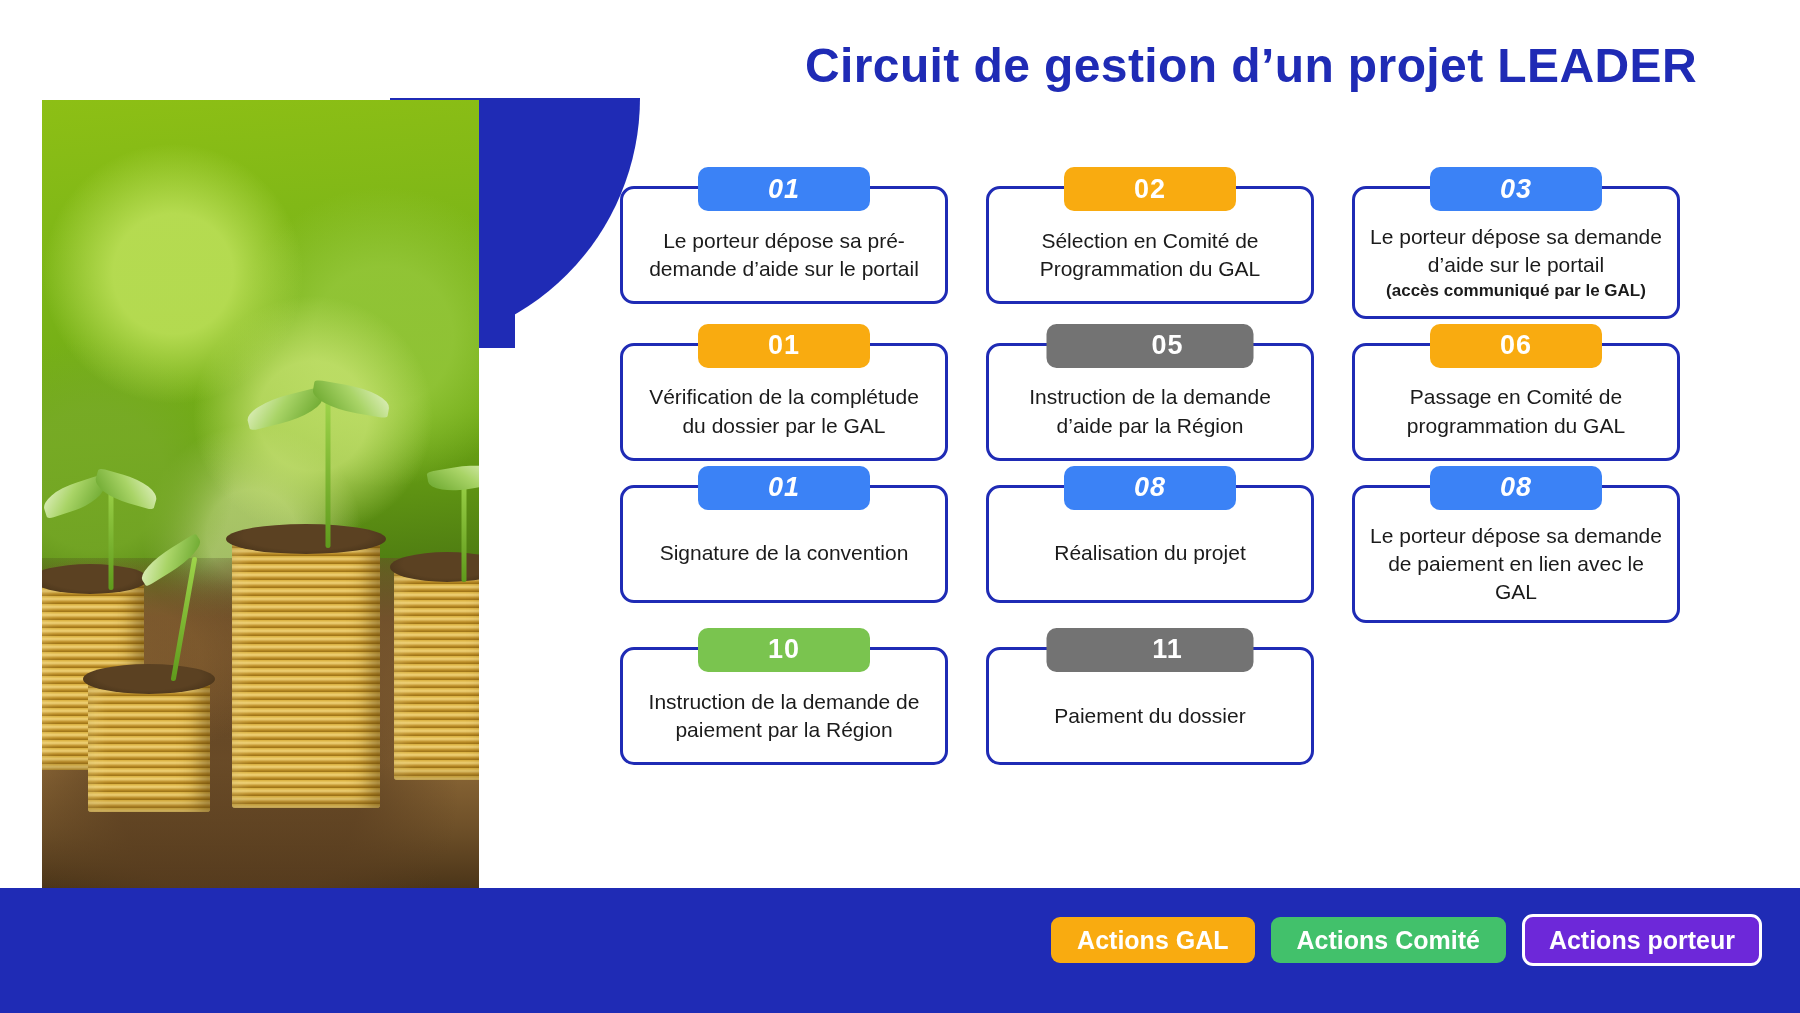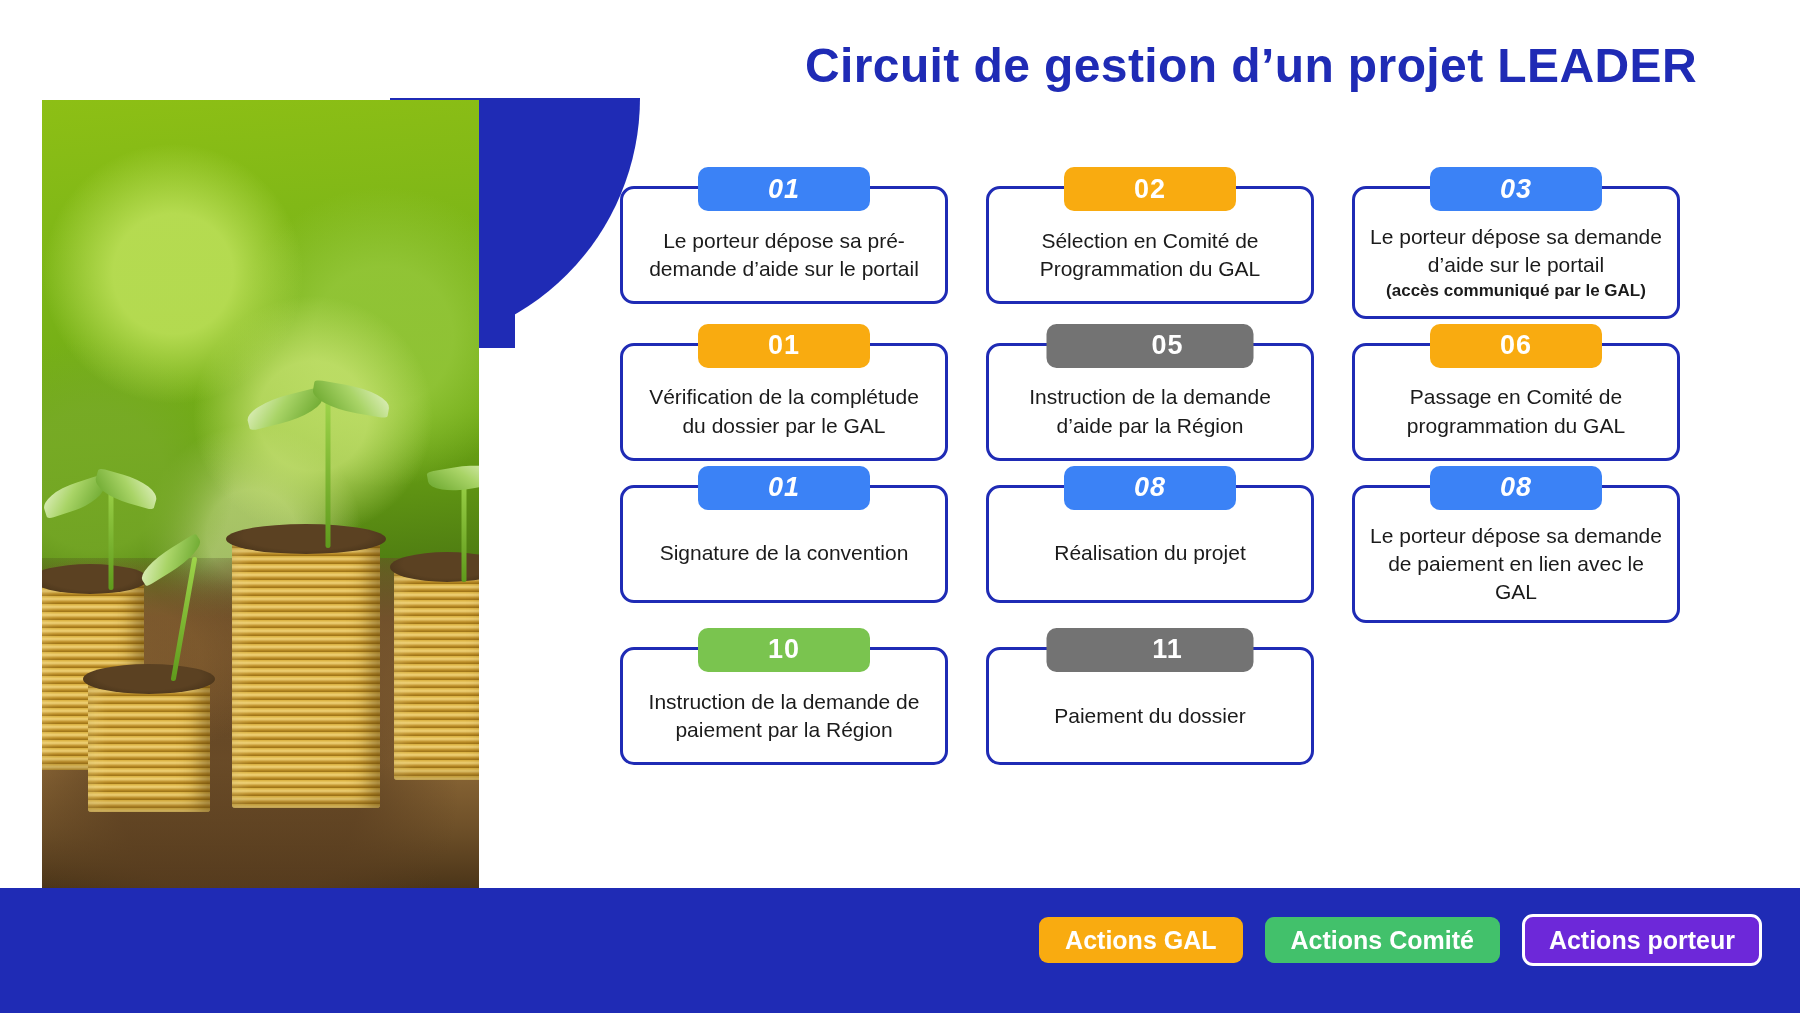--- a/index.html
+++ b/index.html
@@ -184,21 +184,21 @@
     width: 1800px;
     height: 125px;
     background: #1f2bb5;
     z-index: 5;
   }
   #legend {
     position: absolute;
     right: 38px;
     top: 26px;
     display: flex;
-    gap: 22px;
+    gap: 16px;
     align-items: center;
   }
   .legend-pill {
     height: 46px;
     padding: 0 26px;
     border-radius: 9px;
     display: flex;
     align-items: center;
     justify-content: center;
     font-size: 25px;

